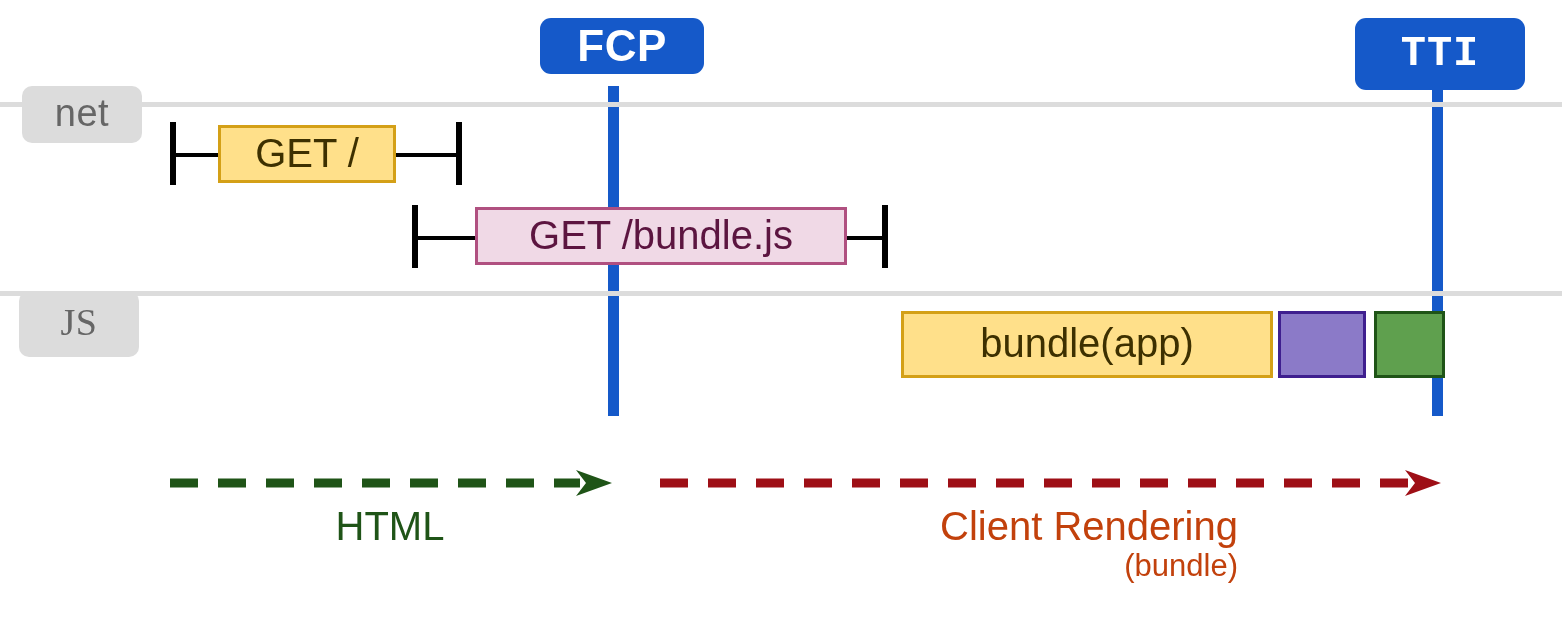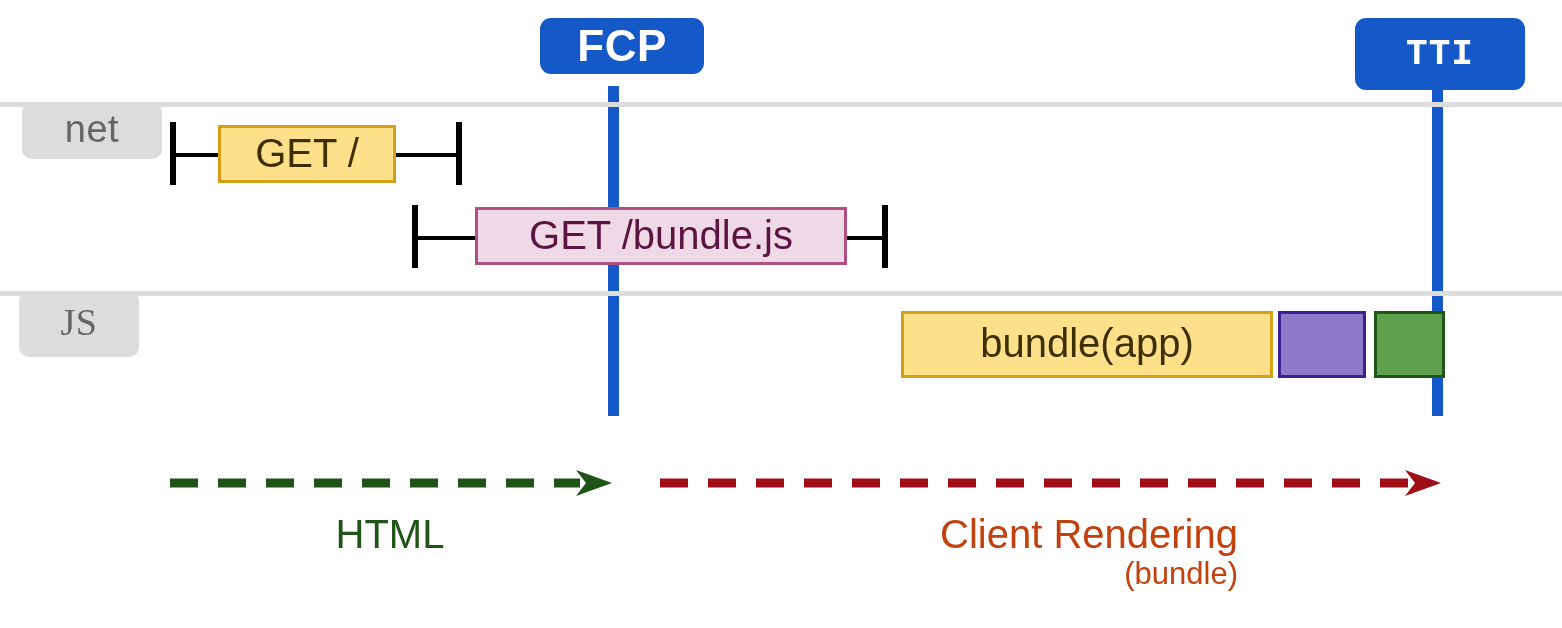--- a/index.html
+++ b/index.html
@@ -55,21 +55,21 @@
     color: #ffffff;
     border-radius: 11px;
     display: flex;
     align-items: center;
     justify-content: center;
     font-weight: bold;
     box-sizing: border-box;
   }
   .marker-badge.mono {
     font-family: "Liberation Mono", "DejaVu Sans Mono", monospace;
-    font-size: 36px;
+    font-size: 42px;
     letter-spacing: 1px;
   }
   .marker-badge.sans {
     font-family: "Liberation Sans", sans-serif;
     font-size: 44px;
     letter-spacing: 0.5px;
   }
 
   
   .whisker-line {
@@ -106,39 +106,38 @@
     pointer-events: none;
   }
   .phase-label {
     position: absolute;
     text-align: center;
     line-height: 1.12;
   }
   .phase-label .main {
     display: block;
     font-size: 40px;
-    margin-top: 8px;
   }
   .phase-label .sub {
     display: block;
     font-size: 31px;
   }
 </style>
 </head>
 <body>
 
 <div id="stage">
 
   <div class="marker-stem" style="left:608px; top:86px; height:330px;"></div>
   <div class="marker-stem" style="left:1432px; top:86px; height:330px;"></div>
 
   <div class="lane-line" style="top:102px;"></div>
   <div class="lane-line" style="top:291px;"></div>
 
-  <div class="lane-tag" style="left:22px; top:102px; width:140px; height:57px;">
+  <div class="lane-tag" style="left:22px; top:86px; width:120px; height:57px;">
     <span>net</span>
   </div>
   <div class="lane-tag" style="left:19px; top:291px; width:120px; height:66px;font-family:Liberation Serif, serif;">
     <span>JS</span>
   </div>
 
   <div class="whisker-line" style="left:170px; top:153px; width:292px;"></div>
   <div class="whisker-cap" style="left:170px; top:122px; height:63px;"></div>
   <div class="whisker-cap" style="left:456px; top:122px; height:63px;"></div>
   <div class="bar" style="left:200px; top:125px; width:178px; height:58px;

